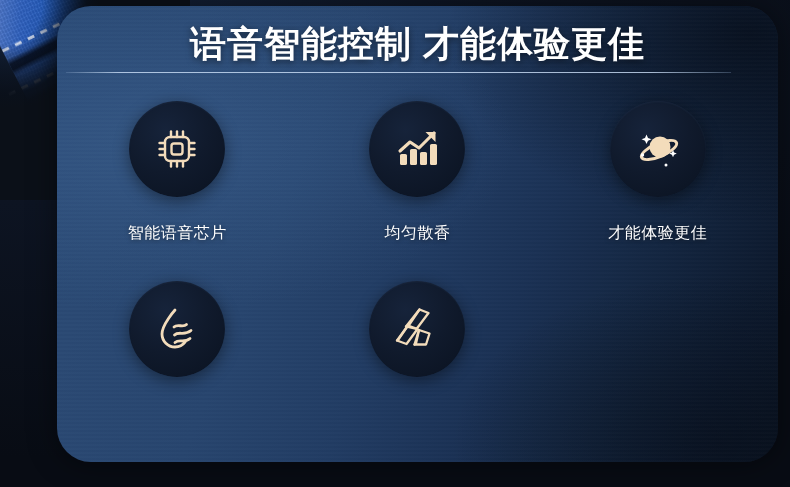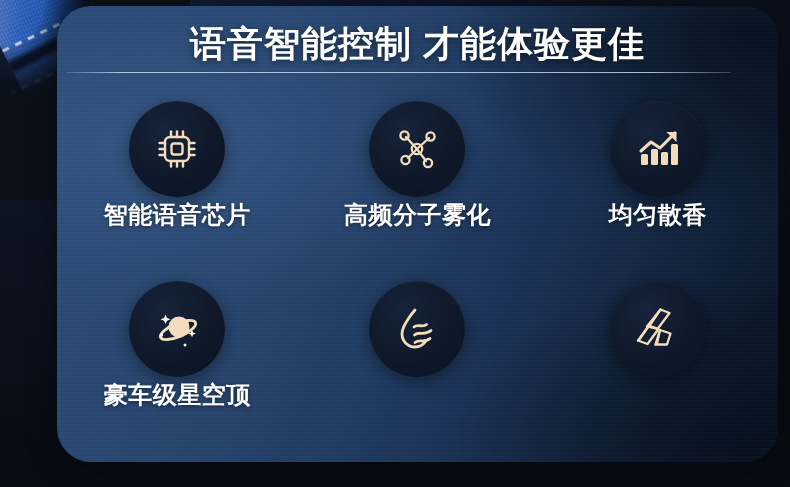--- a/index.html
+++ b/index.html
@@ -171,27 +171,26 @@
     height: 96px;
     border-radius: 50%;
     background: radial-gradient(circle at 38% 30%, #16233a 0%, #101a2c 48%, #0a1220 100%);
     box-shadow: 0 4px 16px rgba(0,0,0,.42), inset 0 1px 2px rgba(120,160,210,.07);
     display: flex;
     align-items: center;
     justify-content: center;
   }
   .circle svg { display: block; }
   .feature-label {
-    margin-top: 2px;
-    font-size: 24px;
+    margin-top: 26px;
+    font-size: 16px;
     color: #ffffff;
     letter-spacing: .5px;
     text-shadow: 0 1px 4px rgba(0,0,0,.5);
     white-space: nowrap;
-    font-weight: bold;
   }
 </style>
 </head>
 <body>
 
 <div id="stage">
 
   <div class="backdrop"></div>
   <div class="leather"></div>
   <div class="leather-seam"></div>
@@ -223,38 +222,20 @@
               <line x1="7.5" y1="31" x2="13" y2="31"></line>
               <line x1="37" y1="19" x2="42.5" y2="19"></line>
               <line x1="37" y1="25" x2="42.5" y2="25"></line>
               <line x1="37" y1="31" x2="42.5" y2="31"></line>
             </svg>
           </span>
         </div>
         <div class="feature-label">智能语音芯片</div>
       </div>
 
-      <div class="feature">
-        <div class="circle">
-          <span>
-            <svg width="50" height="50" viewBox="0 0 50 50" fill="none" stroke="#f3dcbb" stroke-width="2.3" stroke-linecap="round" stroke-linejoin="round">
-              <line x1="25" y1="25" x2="14" y2="13"></line>
-              <line x1="25" y1="25" x2="37" y2="14"></line>
-              <line x1="25" y1="25" x2="16" y2="34"></line>
-              <line x1="25" y1="25" x2="34" y2="37"></line>
-              <circle cx="25" cy="25" r="5.2"></circle>
-              <circle cx="12.5" cy="11.5" r="4.1"></circle>
-              <circle cx="38.5" cy="12.5" r="4.1"></circle>
-              <circle cx="13.5" cy="36" r="4.1"></circle>
-              <circle cx="36" cy="39" r="4.1"></circle>
-            </svg>
-          </span>
-        </div>
-        <div class="feature-label">高频分子雾化</div>
-      </div>
 
       <div class="feature">
         <div class="circle">
           <span>
             <svg width="50" height="50" viewBox="0 0 50 50" fill="none">
               <g fill="#f3dcbb">
                 <rect x="8" y="30" width="7" height="11" rx="1.6"></rect>
                 <rect x="18" y="25" width="7" height="16" rx="1.6"></rect>
                 <rect x="28" y="28" width="7" height="13" rx="1.6"></rect>
                 <rect x="38" y="20" width="7" height="21" rx="1.6"></rect>
@@ -273,21 +254,21 @@
             <svg width="50" height="50" viewBox="0 0 50 50" fill="none">
               <circle cx="27" cy="23" r="10.5" fill="#f3dcbb"></circle>
               <ellipse cx="26" cy="26" rx="19" ry="6.6" transform="rotate(-23 26 26)" fill="none" stroke="#f3dcbb" stroke-width="2.9"></ellipse>
               <path d="M13.5 10.5 l1.5 3.4 3.5 1.3 -3.5 1.5 -1.5 3.4 -1.5 -3.4 -3.5 -1.5 3.5 -1.3 z" fill="#ffffff"></path>
               <path d="M40 26 l1.1 2.6 2.7 1 -2.7 1.1 -1.1 2.6 -1.1 -2.6 -2.7 -1.1 2.7 -1 z" fill="#ffffff"></path>
               <circle cx="9.5" cy="31" r="1.7" fill="#ffffff"></circle>
               <circle cx="33" cy="41" r="1.5" fill="#ffffff"></circle>
             </svg>
           </span>
         </div>
-        <div class="feature-label">豪车级星空顶</div>
+        <div class="feature-label">才能体验更佳</div>
       </div>
 
       <div class="feature">
         <div class="circle">
           <span>
             <svg width="50" height="50" viewBox="0 0 50 50" fill="none" stroke="#f3dcbb" stroke-width="2.8" stroke-linecap="round" stroke-linejoin="round">
               <path d="M23 6 C23 6 10 20.5 10 30 C10 37.2 15.9 43 23 43 C27.2 43 30.9 41 33.2 37.9"></path>
               <path d="M22 23 C25.5 19.5 31 24 34.5 20.5"></path>
               <path d="M22.5 31 C26.5 26.8 32.5 32.2 39 26.5"></path>
               <path d="M23 38.5 C27 34.8 32.5 39.5 38 34.5"></path>

